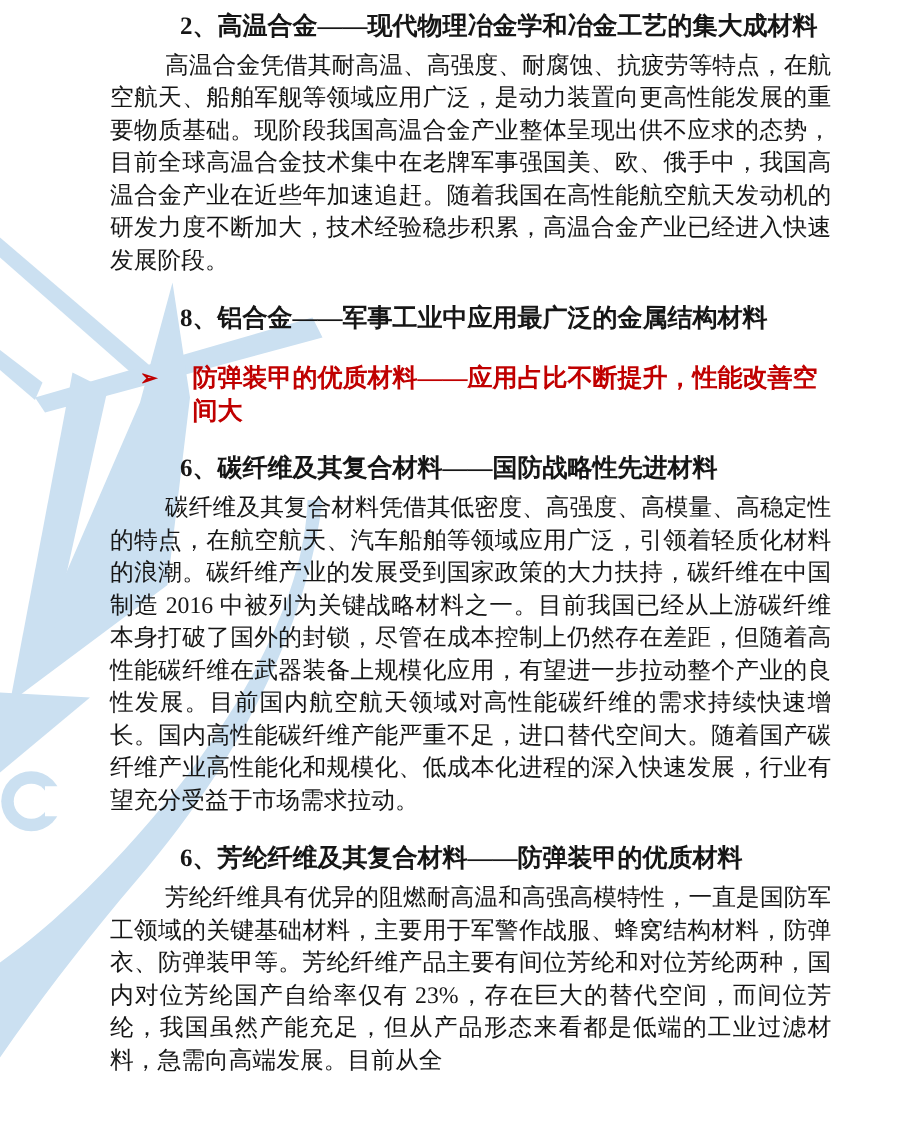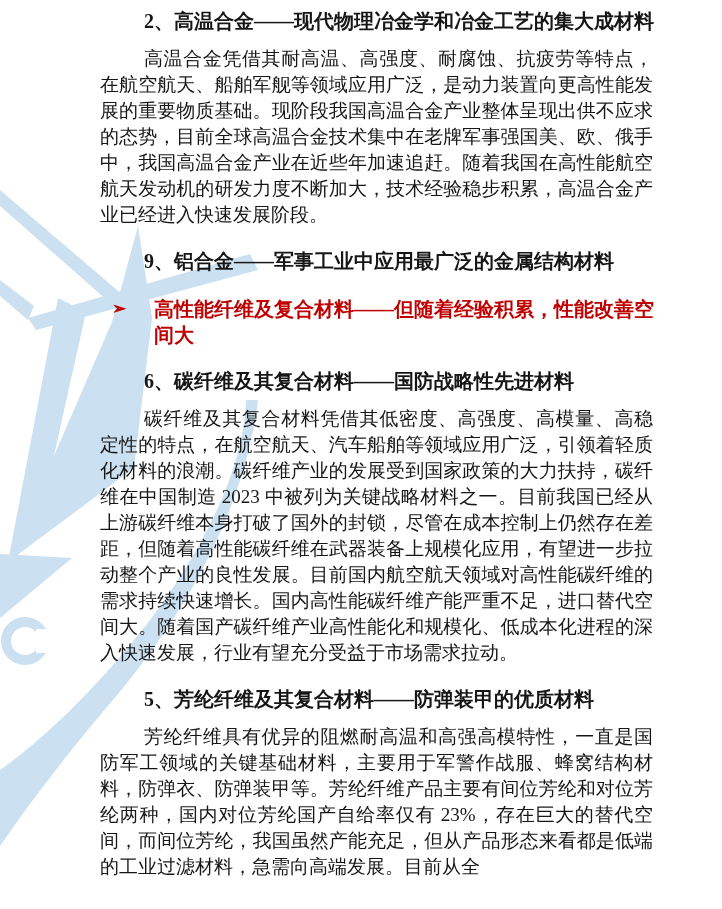--- a/index.html
+++ b/index.html
@@ -34,21 +34,21 @@
     line-height:26px;
     margin:20px 0 6px 0;
     text-indent:56px;
   }
   .doc-heading.first{margin-top:0;font-family:Liberation Serif, serif;}
   .doc-para{
     font-size:19px;
     line-height:26px;
     text-align:justify;
     text-indent:44px;
-    margin:12px;
+    margin:0;
   }
   .bullet-heading{
     display:flex;
     align-items:flex-start;
     color:var(--color-heading_red,#c00000);
     font-size:20px;
     font-weight:bold;
     line-height:26px;
     margin:22px 0 12px 0;
   }
@@ -87,27 +87,27 @@
       <circle cx="25" cy="641" r="14" fill="#ffffff"></circle>
       <rect x="36" y="629" width="18" height="24" fill="#ffffff"></rect>
     </g>
   </svg>
 
   <main class="content">
 
     <h2 class="doc-heading first">2、高温合金——现代物理冶金学和冶金工艺的集大成材料</h2>
     <p class="doc-para">高温合金凭借其耐高温、高强度、耐腐蚀、抗疲劳等特点，在航空航天、船舶军舰等领域应用广泛，是动力装置向更高性能发展的重要物质基础。现阶段我国高温合金产业整体呈现出供不应求的态势，目前全球高温合金技术集中在老牌军事强国美、欧、俄手中，我国高温合金产业在近些年加速追赶。随着我国在高性能航空航天发动机的研发力度不断加大，技术经验稳步积累，高温合金产业已经进入快速发展阶段。</p>
 
-    <h2 class="doc-heading">9、铝合金——军事工业中应用最广泛的金属结构材料</h2>
+    <h2 class="doc-heading">8、铝合金——军事工业中应用最广泛的金属结构材料</h2>
 
     <div class="bullet-heading">
       <span class="arrow">➢</span>
-      <span class="bullet-text">高性能纤维及复合材料——但随着经验积累，性能改善空间大</span>
+      <span class="bullet-text">防弹装甲的优质材料——应用占比不断提升，性能改善空间大</span>
     </div>
 
     <h2 class="doc-heading">6、碳纤维及其复合材料——国防战略性先进材料</h2>
-    <p class="doc-para">碳纤维及其复合材料凭借其低密度、高强度、高模量、高稳定性的特点，在航空航天、汽车船舶等领域应用广泛，引领着轻质化材料的浪潮。碳纤维产业的发展受到国家政策的大力扶持，碳纤维在中国制造 2023 中被列为关键战略材料之一。目前我国已经从上游碳纤维本身打破了国外的封锁，尽管在成本控制上仍然存在差距，但随着高性能碳纤维在武器装备上规模化应用，有望进一步拉动整个产业的良性发展。目前国内航空航天领域对高性能碳纤维的需求持续快速增长。国内高性能碳纤维产能严重不足，进口替代空间大。随着国产碳纤维产业高性能化和规模化、低成本化进程的深入快速发展，行业有望充分受益于市场需求拉动。</p>
+    <p class="doc-para">碳纤维及其复合材料凭借其低密度、高强度、高模量、高稳定性的特点，在航空航天、汽车船舶等领域应用广泛，引领着轻质化材料的浪潮。碳纤维产业的发展受到国家政策的大力扶持，碳纤维在中国制造 2016 中被列为关键战略材料之一。目前我国已经从上游碳纤维本身打破了国外的封锁，尽管在成本控制上仍然存在差距，但随着高性能碳纤维在武器装备上规模化应用，有望进一步拉动整个产业的良性发展。目前国内航空航天领域对高性能碳纤维的需求持续快速增长。国内高性能碳纤维产能严重不足，进口替代空间大。随着国产碳纤维产业高性能化和规模化、低成本化进程的深入快速发展，行业有望充分受益于市场需求拉动。</p>
 
-    <h2 class="doc-heading">5、芳纶纤维及其复合材料——防弹装甲的优质材料</h2>
+    <h2 class="doc-heading">6、芳纶纤维及其复合材料——防弹装甲的优质材料</h2>
     <p class="doc-para">芳纶纤维具有优异的阻燃耐高温和高强高模特性，一直是国防军工领域的关键基础材料，主要用于军警作战服、蜂窝结构材料，防弹衣、防弹装甲等。芳纶纤维产品主要有间位芳纶和对位芳纶两种，国内对位芳纶国产自给率仅有 23%，存在巨大的替代空间，而间位芳纶，我国虽然产能充足，但从产品形态来看都是低端的工业过滤材料，急需向高端发展。目前从全</p>
 
   </main>
 </div>
 
 </body></html>

